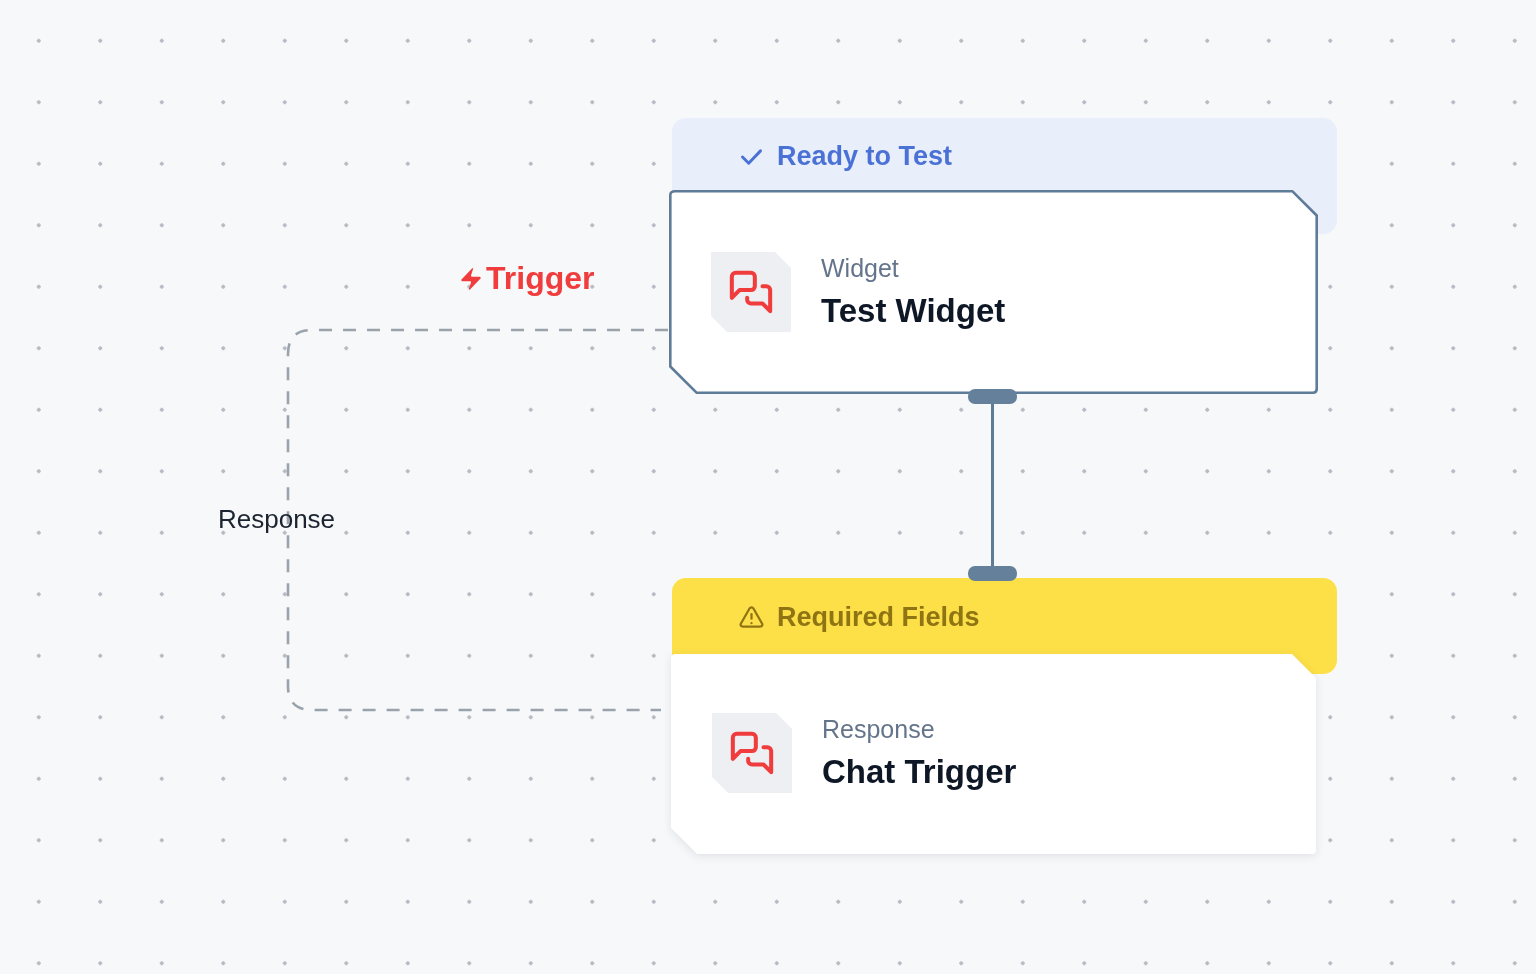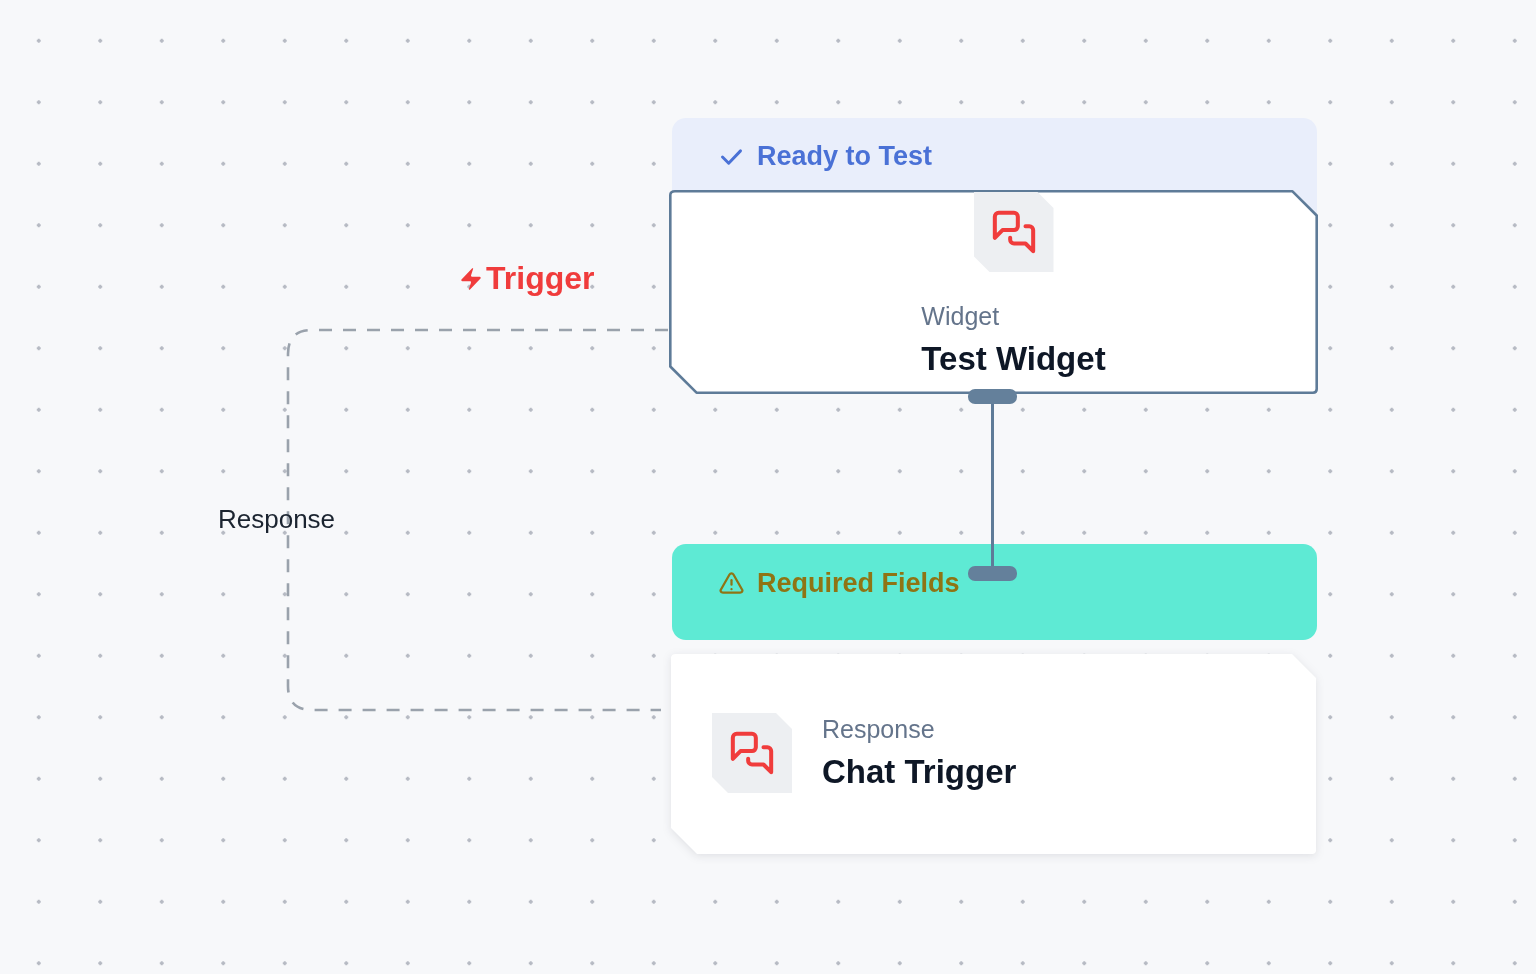--- a/index.html
+++ b/index.html
@@ -6,38 +6,38 @@
   body{
     width:1536px;height:974px;overflow:hidden;position:relative;
     font-family:"Liberation Sans","DejaVu Sans",sans-serif;
     background-color:#f7f8fa;
     background-image:radial-gradient(circle,#b6bac3 1.8px,transparent 2px);
     background-size:61.5px 61.5px;
     background-position:8px 10px;
   }
   
   .banner{
-    position:absolute;left:672px;width:645px;border-radius:14px;z-index:1;
+    position:absolute;left:672px;width:645px;border-radius:14px;z-index:1;padding-left:20px;
   }
   .banner-row{
     display:flex;align-items:center;gap:12px;padding:0 0 0 46px;
     font-weight:700;font-size:27px;
   }
   .banner-top{top:118px;height:116px;background:#e9eefb;}
   .banner-top .banner-row{height:76px;color:#4a71d6;}
-  .banner-bottom{top:544px;height:96px;background:#5eead4;}
+  .banner-bottom{top:578px;height:96px;background:#fde047;}
   .banner-bottom .banner-row{height:78px;color:#8f7414;}
   
   .card-svg{position:absolute;z-index:2;}
   .card-shadow{filter:drop-shadow(0 2px 4px rgba(15,23,42,.10));}
   .node-body{
     position:absolute;z-index:3;display:flex;align-items:center;gap:30px;
     padding-left:40px;box-sizing:border-box;
   }
-  .node-body-top{left:671px;top:192px;width:645px;height:200px;flex-direction:column;}
+  .node-body-top{left:671px;top:192px;width:645px;height:200px;}
   .node-body-bottom{left:672px;top:654px;width:643px;height:198px;}
   .icon-tile{
     width:80px;height:80px;background:#edeff2;flex:0 0 auto;
     display:flex;align-items:center;justify-content:center;
     clip-path:polygon(0 0,64px 0,80px 16px,80px 80px,16px 80px,0 64px);
   }
   .node-text{display:flex;flex-direction:column;gap:9px;}
   .node-type{font-size:25px;color:#64748b;}
   .node-title{font-size:33px;font-weight:700;color:#0e1726;}
   

